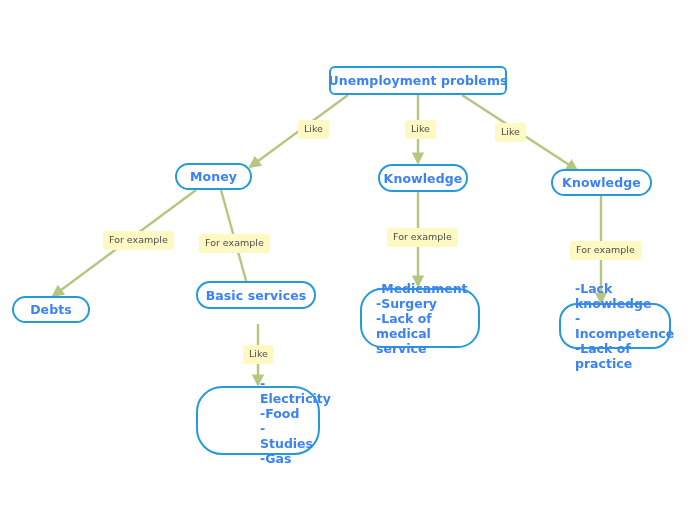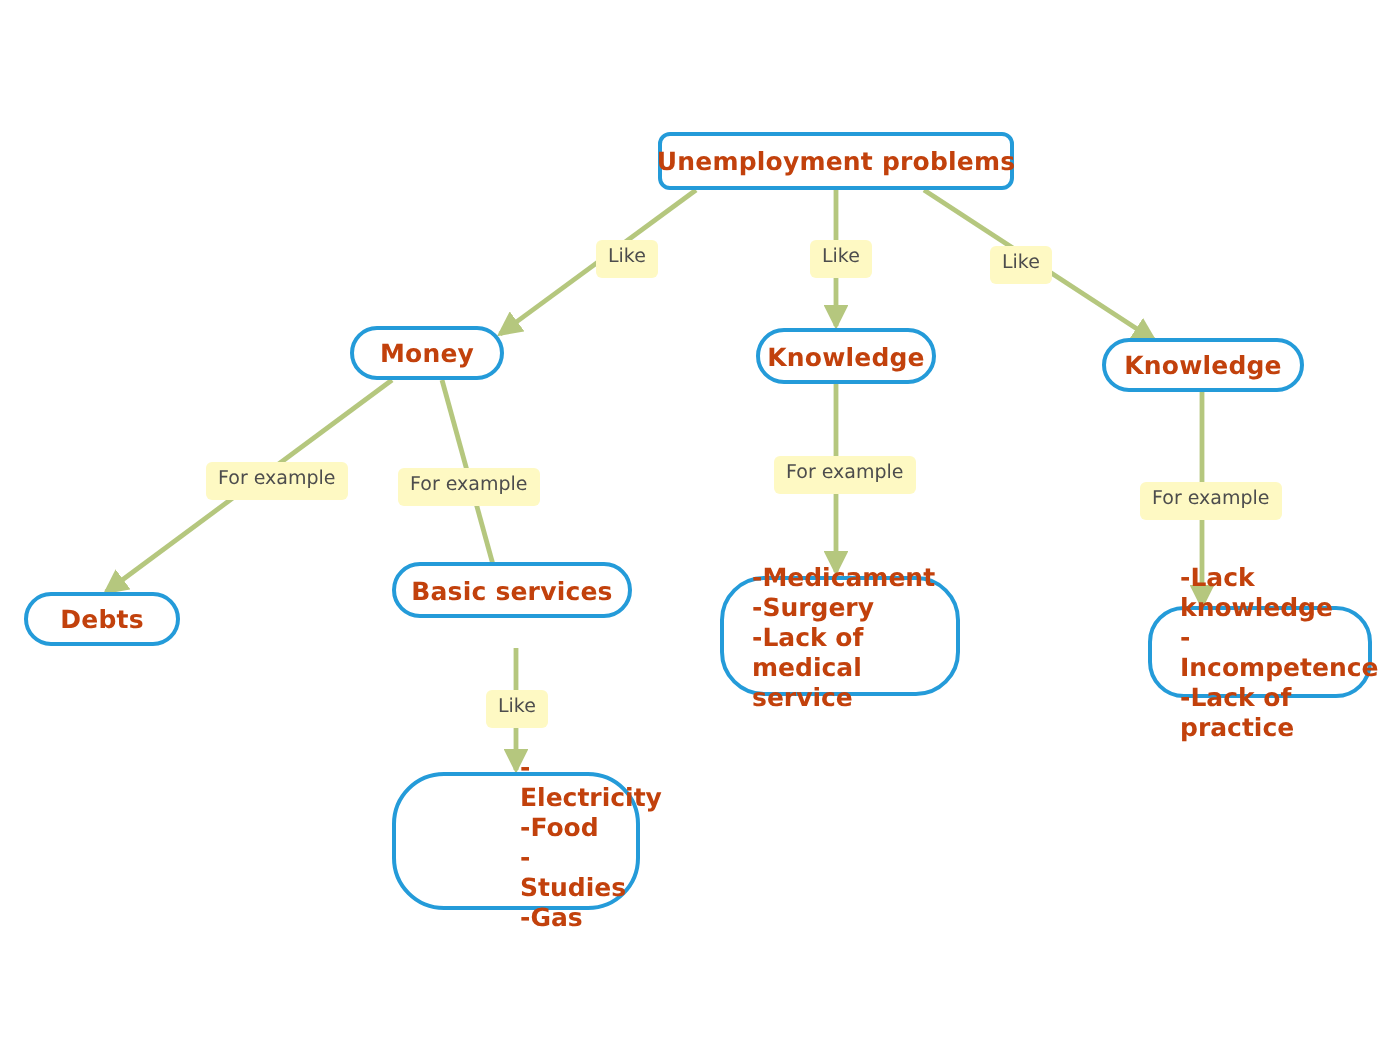--- a/index.html
+++ b/index.html
@@ -22,21 +22,21 @@
     height: 520px;
   }
   .node-box {
     position: absolute;
     box-sizing: border-box;
     background: #ffffff;
     border: 2px solid #249bd9;
     display: flex;
     align-items: center;
     justify-content: center;
-    color: #c2410c;
+    color: #3b82f6;
     font-weight: bold;
     z-index: 3;
   }
   .node-title {
     font-size: 12.5px;
     letter-spacing: 0.1px;
     white-space: nowrap;
     text-align: center;
   }
   .node-list {
@@ -109,21 +109,21 @@
 <div class="node-box" style="left:196px; top:281px; width:120px; height:28px; border-radius:14px;">
   <span class="node-title">Basic services</span>
 </div>
 
 <div class="node-box" style="left:360px; top:288px; width:120px; height:60px; border-radius:22px;">
   <span class="node-list">-Medicament
 -Surgery
 -Lack of medical service</span>
 </div>
 
-<div class="node-box" style="left:574px; top:303px; width:112px; height:46px; border-radius:18px;">
+<div class="node-box" style="left:559px; top:303px; width:112px; height:46px; border-radius:18px;">
   <span class="node-list">-Lack knowledge
 -Incompetence
 -Lack of practice</span>
 </div>
 
 <div class="node-box" style="left:196px; top:386px; width:124px; height:69px; border-radius:26px;padding-left:48px;">
   <span class="node-list">-Electricity
 -Food
 -Studies
 -Gas</span>

